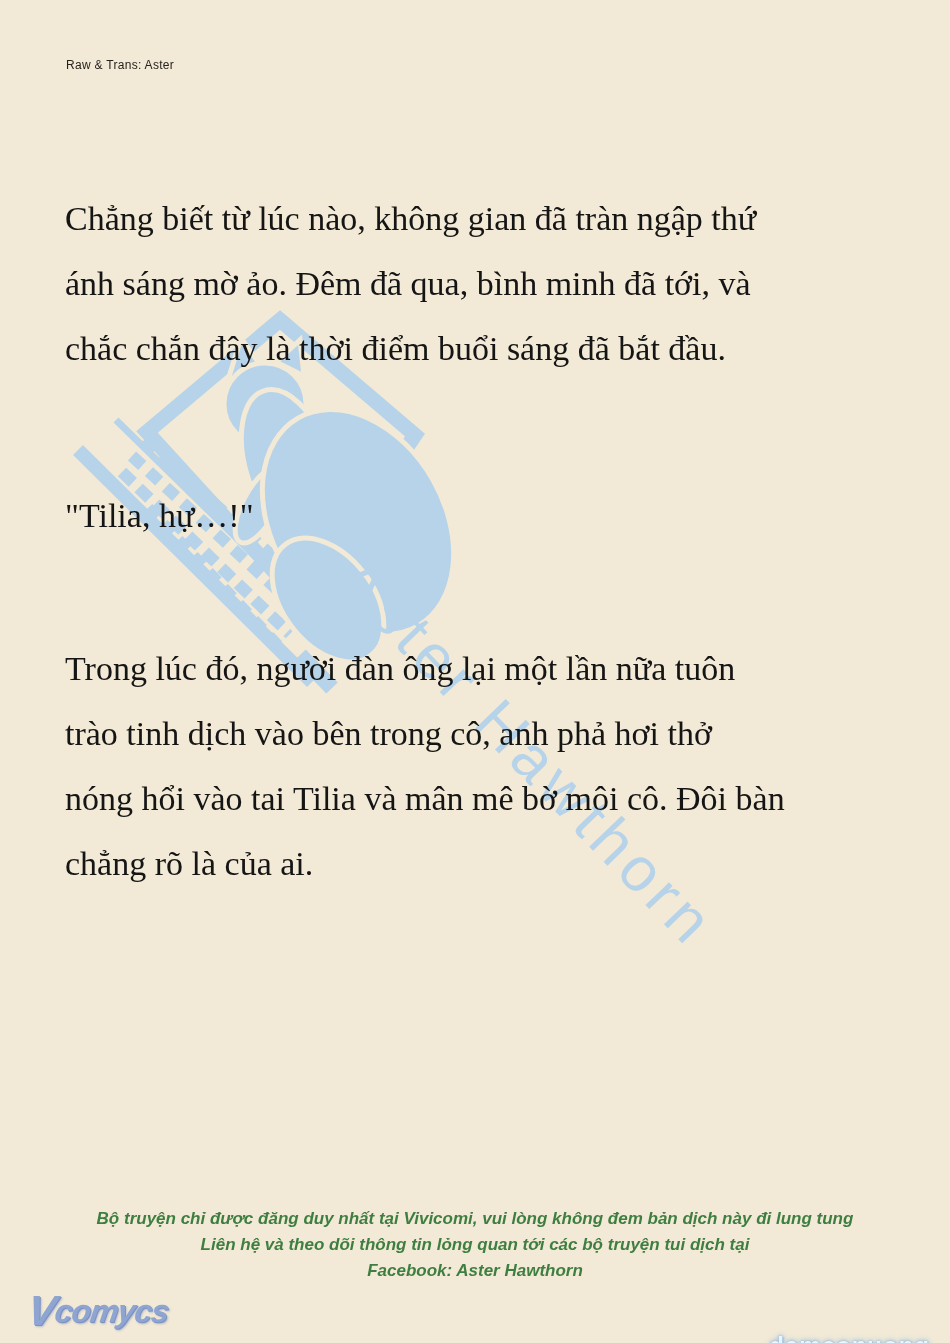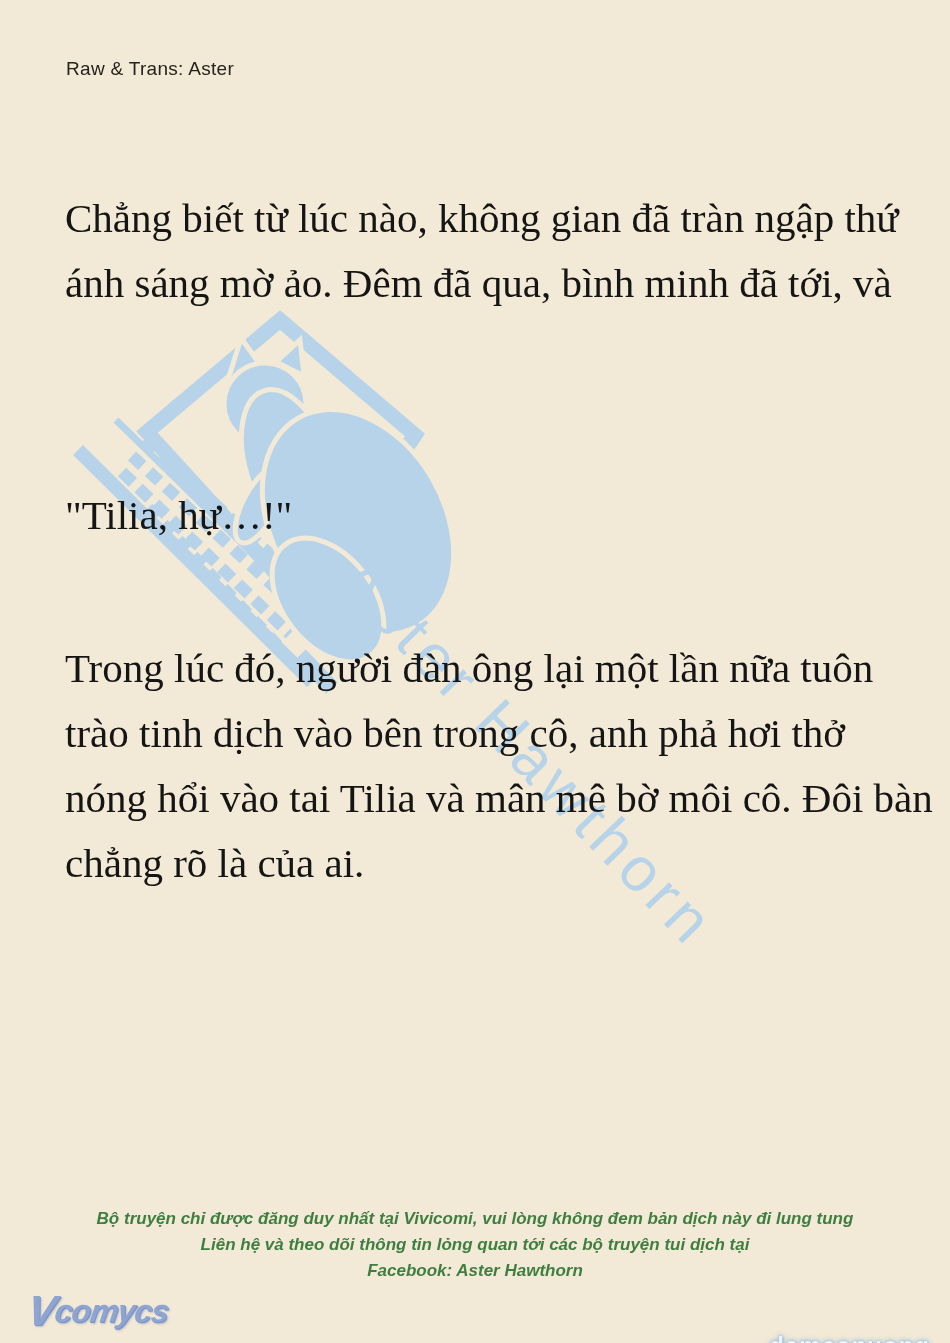--- a/index.html
+++ b/index.html
@@ -11,21 +11,21 @@
     overflow: hidden;
     font-family: "Liberation Serif", serif;
   }
 
   
   .credit {
     position: absolute;
     left: 66px;
     top: 58px;
     font-family: "Liberation Sans", sans-serif;
-    font-size: 19px;
+    font-size: 12px;
     color: #26231e;
     letter-spacing: 0.3px;
   }
 
   
   .wm-layer { position: absolute; inset: 0; z-index: 1; }
   .wm-icon { position: absolute; left: 50px; top: 300px; }
   .wm-text {
     position: absolute;
     left: 375px;
@@ -39,21 +39,21 @@
     white-space: nowrap;
   }
 
   
   .text-layer { position: absolute; inset: 0; z-index: 2; }
   .body-block {
     position: absolute;
     left: 65px;
     width: 860px;
     font-family: "Liberation Serif", serif;
-    font-size: 41px;
+    font-size: 34px;
     line-height: 65px;
     color: #151515;
   }
   .body-block .line { white-space: nowrap; }
   .para1 { top: 186px; }
   .quote { top: 483px; }
   .para2 { top: 636px; }
 
   
   .footer-notice {
@@ -143,20 +143,21 @@
     <div class="wm-text">Aster Hawthorn</div>
   </div>
 
   <div class="text-layer">
 
     <div class="credit">Raw &amp; Trans: Aster</div>
 
     <div class="body-block para1">
         <div class="line">Chẳng biết từ lúc nào, không gian đã tràn ngập thứ</div>
         <div class="line">ánh sáng mờ ảo. Đêm đã qua, bình minh đã tới, và</div>
+        <div class="line">chắc chắn đây là thời điểm buổi sáng đã bắt đầu.</div>
       </div>
 
     <div class="body-block quote">"Tilia, hự…!"</div>
 
     <div class="body-block para2">
         <div class="line">Trong lúc đó, người đàn ông lại một lần nữa tuôn</div>
         <div class="line">trào tinh dịch vào bên trong cô, anh phả hơi thở</div>
         <div class="line">nóng hổi vào tai Tilia và mân mê bờ môi cô. Đôi bàn</div>
         <div class="line">chẳng rõ là của ai.</div>
       </div>

